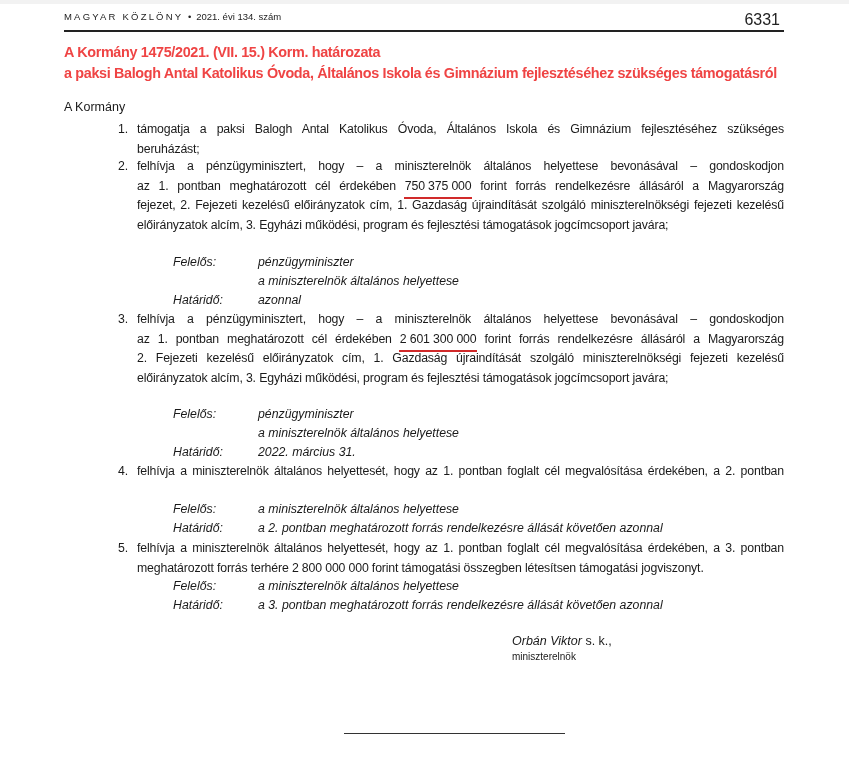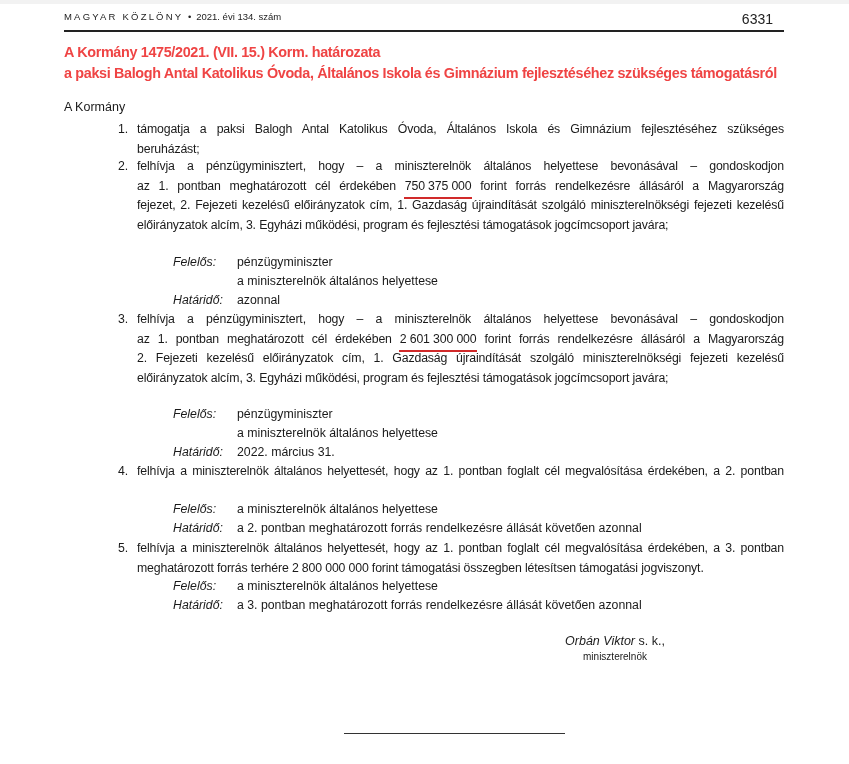--- a/index.html
+++ b/index.html
@@ -8,21 +8,21 @@
     font-family: "Liberation Sans Narrow", "Liberation Sans", sans-serif;
     color: #1a1a1a;
   }
   .page-top-shade { position: absolute; left: 0; top: 0; width: 849px; height: 4px; background: #f2f2f2; }
   .running-head {
     position: absolute; left: 64px; top: 11px; width: 720px; height: 16px;
     font-size: 10px; color: #222;
   }
   .running-head .journal { letter-spacing: 2.2px; font-size: 9.5px; }
   .running-head .issue { font-size: 9.5px; margin-left: 2px; }
-  .running-head .page-num { position: absolute; right: 11px; top: 0; font-size: 14px; }
+  .running-head .page-num { position: absolute; right: 4px; top: 0; font-size: 16px; }
   .head-rule { position: absolute; left: 64px; top: 30px; width: 720px; height: 1.5px; background: #222; }
 
   .title {
     position: absolute; left: 64px; top: 42px; width: 730px;
     font-weight: bold; font-size: 14.4px; line-height: 21px; color: #ef4444;
     letter-spacing: -0.35px;
   }
   .title div { white-space: nowrap; }
 
   .intro { position: absolute; left: 64px; top: 100px; font-size: 12.5px; }
@@ -35,23 +35,23 @@
   .item .txt { margin-left: 19px; text-align: justify; text-align-last: left; }
   .item .txt.fill-last { text-align-last: justify; }
   .money { position: relative; display: inline-block; }
   .money::after {
     content: ""; position: absolute; left: -1px; right: -1px; bottom: -3px; height: 2px;
     background: var(--hl, #d12a2a);
   }
 
   .meta { position: absolute; left: 173px; font-size: 12.3px; line-height: 19.5px; }
   .meta .lbl { position: absolute; left: 0; font-style: italic; }
-  .meta .val { position: absolute; left: 64px; white-space: nowrap; }
+  .meta .val { position: absolute; left: 85px; white-space: nowrap; font-style: italic; }
 
-  .signature { position: absolute; left: 540px; top: 634px; width: 150px; text-align: center; }
+  .signature { position: absolute; left: 512px; top: 634px; width: 150px; }
   .signature .name { font-size: 12.5px; }
   .signature .name i { font-style: italic; }
   .signature .role { font-size: 10px; margin-top: 3px; }
 
   .footer-rule { position: absolute; left: 344px; top: 733px; width: 221px; height: 1px; background: #333; }
 </style>
 </head>
 <body style="--hl: #d12a2a;">
 
 <div class="page-top-shade"></div>

